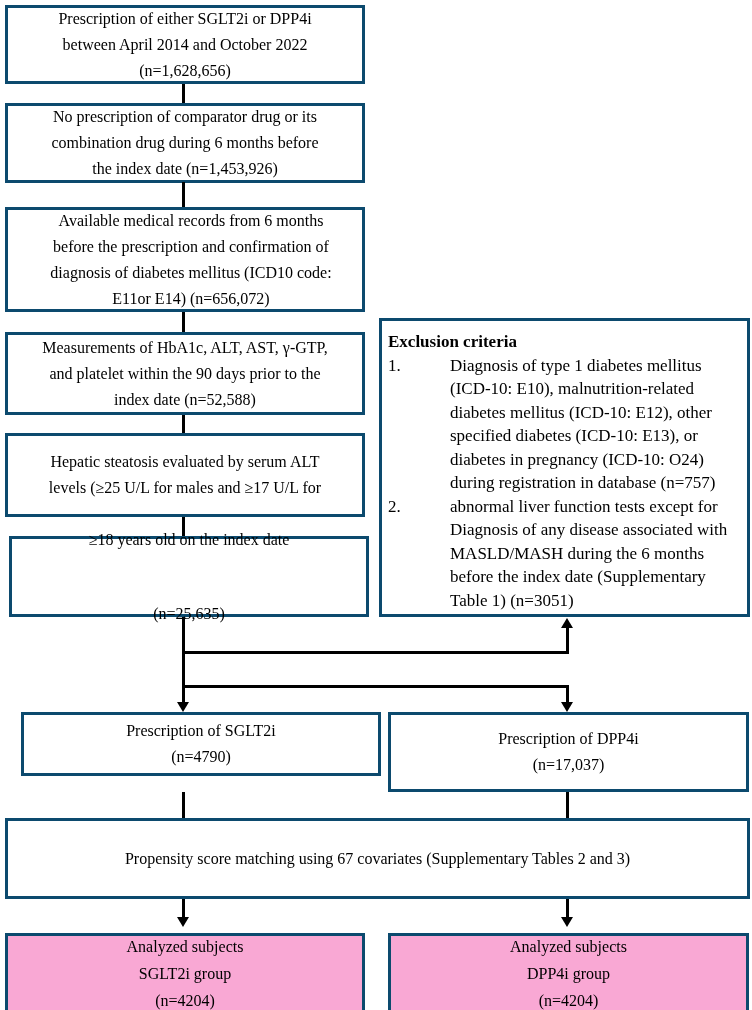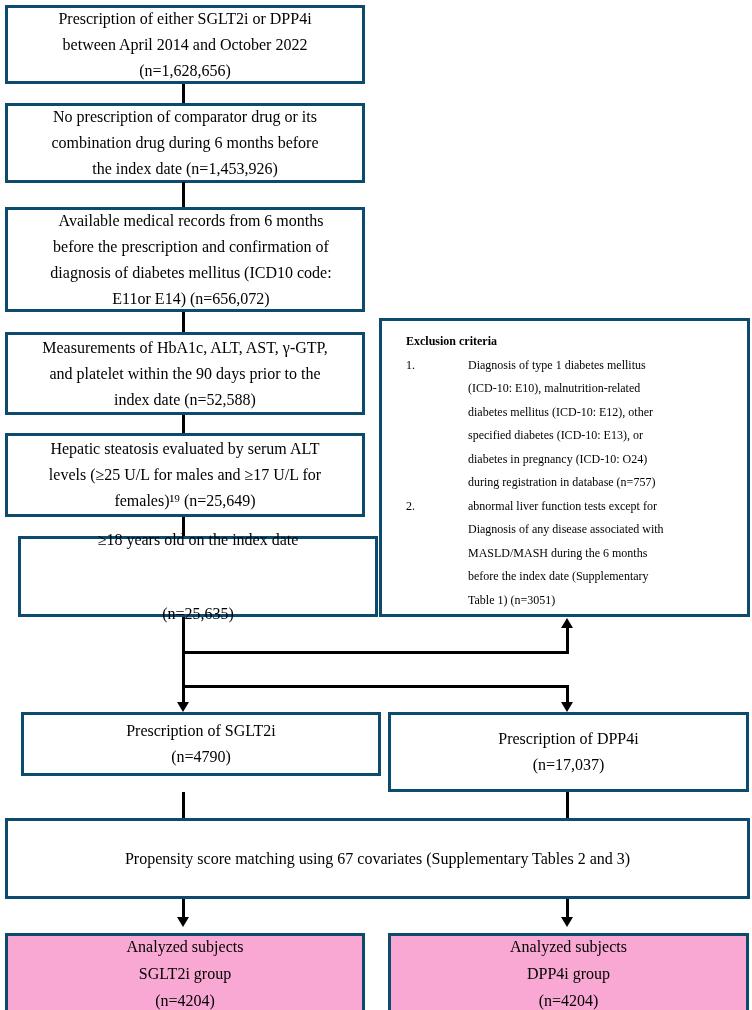--- a/index.html
+++ b/index.html
@@ -10,21 +10,21 @@
   .box {
     position:absolute; box-sizing:border-box;
     border:3px solid #0c4a6e; background:#ffffff;
     display:flex; flex-direction:column; justify-content:center; align-items:center;
     text-align:center; font-size:16px; line-height:26px;font-family:Liberation Serif, serif;
   }
   .box .ln { white-space:nowrap; }
   .shaded { background:#f9a8d4; line-height:27px;margin-top:6px; }
   .exclusion {
     justify-content:flex-start; align-items:stretch; text-align:left;
-    font-size:12px; line-height:23.5px; padding:9px 10px 0 24px;
+    font-size:17px; line-height:23.5px; padding:9px 10px 0 6px;
   }
   .ex-title { font-weight:bold; }
   .ex-item { display:flex; flex-direction:row; }
   .ex-num { flex:0 0 27px; }
   .ex-lines { flex:1 1 auto; }
   .ex-lines .ln { white-space:nowrap;margin-left:35px; }
   .vl { position:absolute; width:3px; background:#000000; }
   .hl { position:absolute; height:3px; background:#000000; }
   .arr { position:absolute; width:0; height:0; border-left:6px solid transparent; border-right:6px solid transparent; }
   .arr.down { border-top:10px solid #000000; }
@@ -56,24 +56,23 @@
 
   <div class="box" style="left:5px; top:332px; width:360px; height:83px;">
     <div class="ln">Measurements of HbA1c, ALT, AST, γ-GTP,</div>
     <div class="ln">and platelet within the 90 days prior to the</div>
     <div class="ln">index date (n=52,588)</div>
   </div>
 
   <div class="box" style="left:5px; top:433px; width:360px; height:84px;">
     <div class="ln">Hepatic steatosis evaluated by serum ALT</div>
     <div class="ln">levels (≥25 U/L for males and ≥17 U/L for</div>
-    <div class="ln">females)¹⁹ (n=25,649)</div>
   </div>
 
-  <div class="box" style="left:18px; top:536px; width:360px; height:81px;gap:48px;">
+  <div class="box" style="left:9px; top:536px; width:360px; height:81px;gap:48px;">
     <div class="ln">≥18 years old on the index date</div>
     <div class="ln">(n=25,635)</div>
   </div>
 
   <div class="box exclusion" style="left:379px; top:318px; width:371px; height:299px;">
     <div class="ex-title">Exclusion criteria</div>
     <div class="ex-item">
       <div class="ex-num">1.</div>
       <div class="ex-lines">
         <div class="ln">Diagnosis of  type 1 diabetes mellitus</div>

